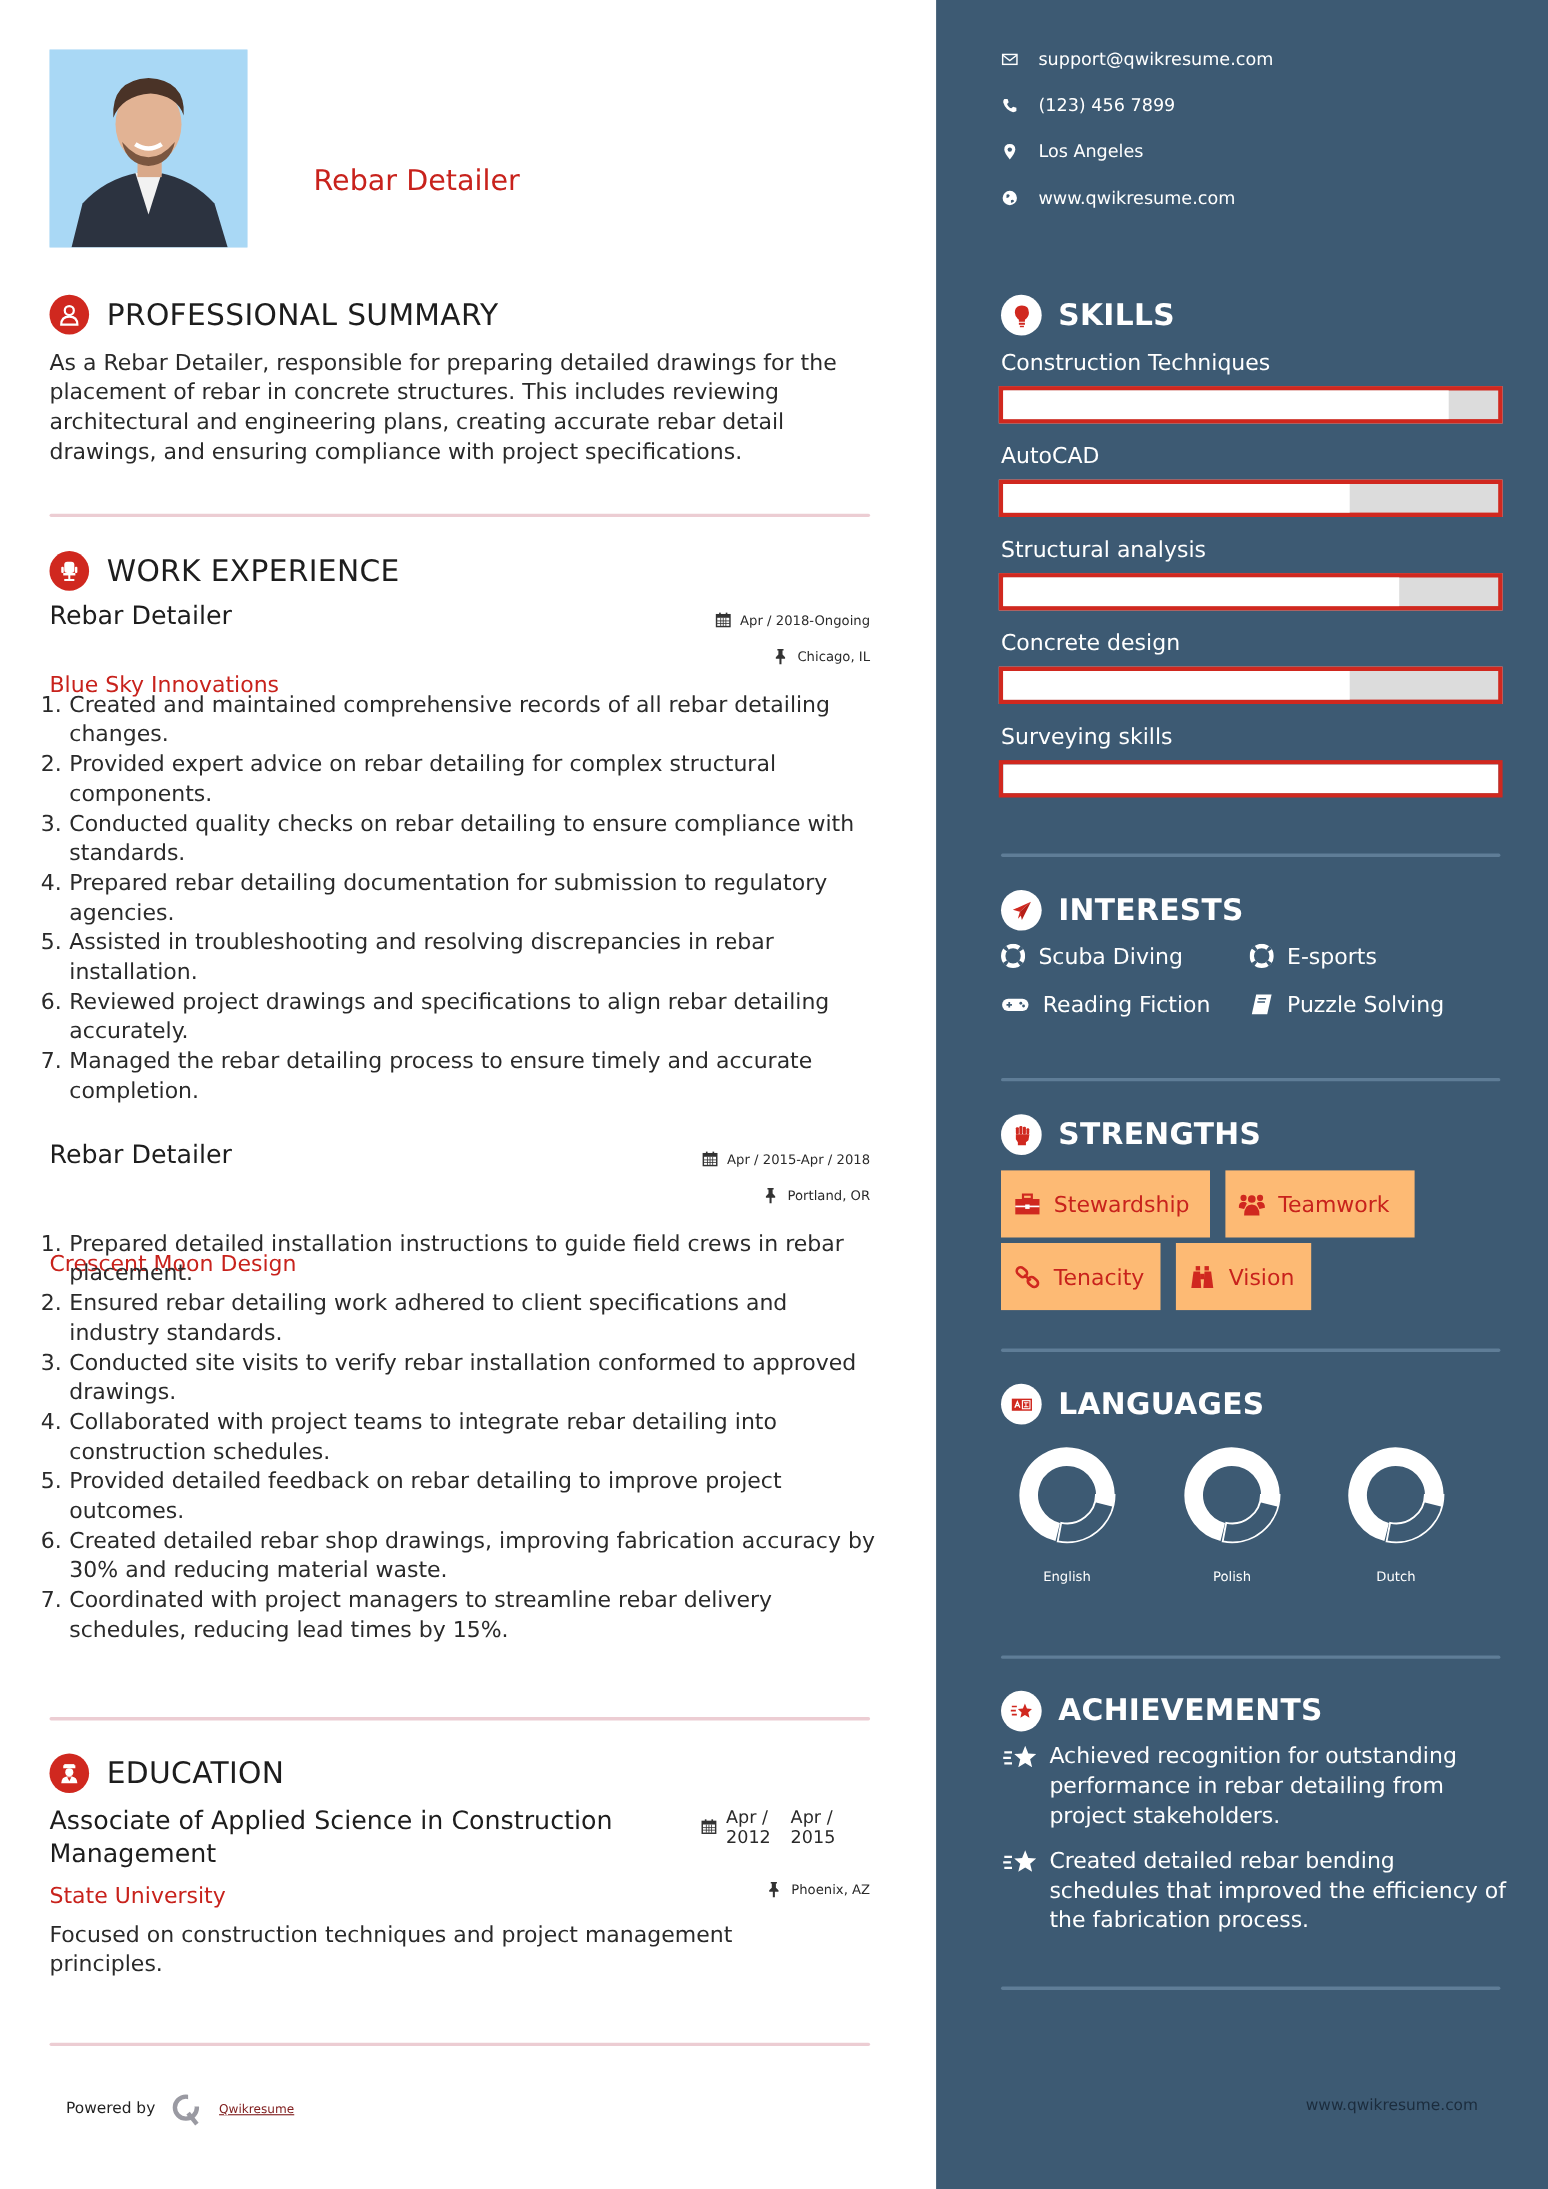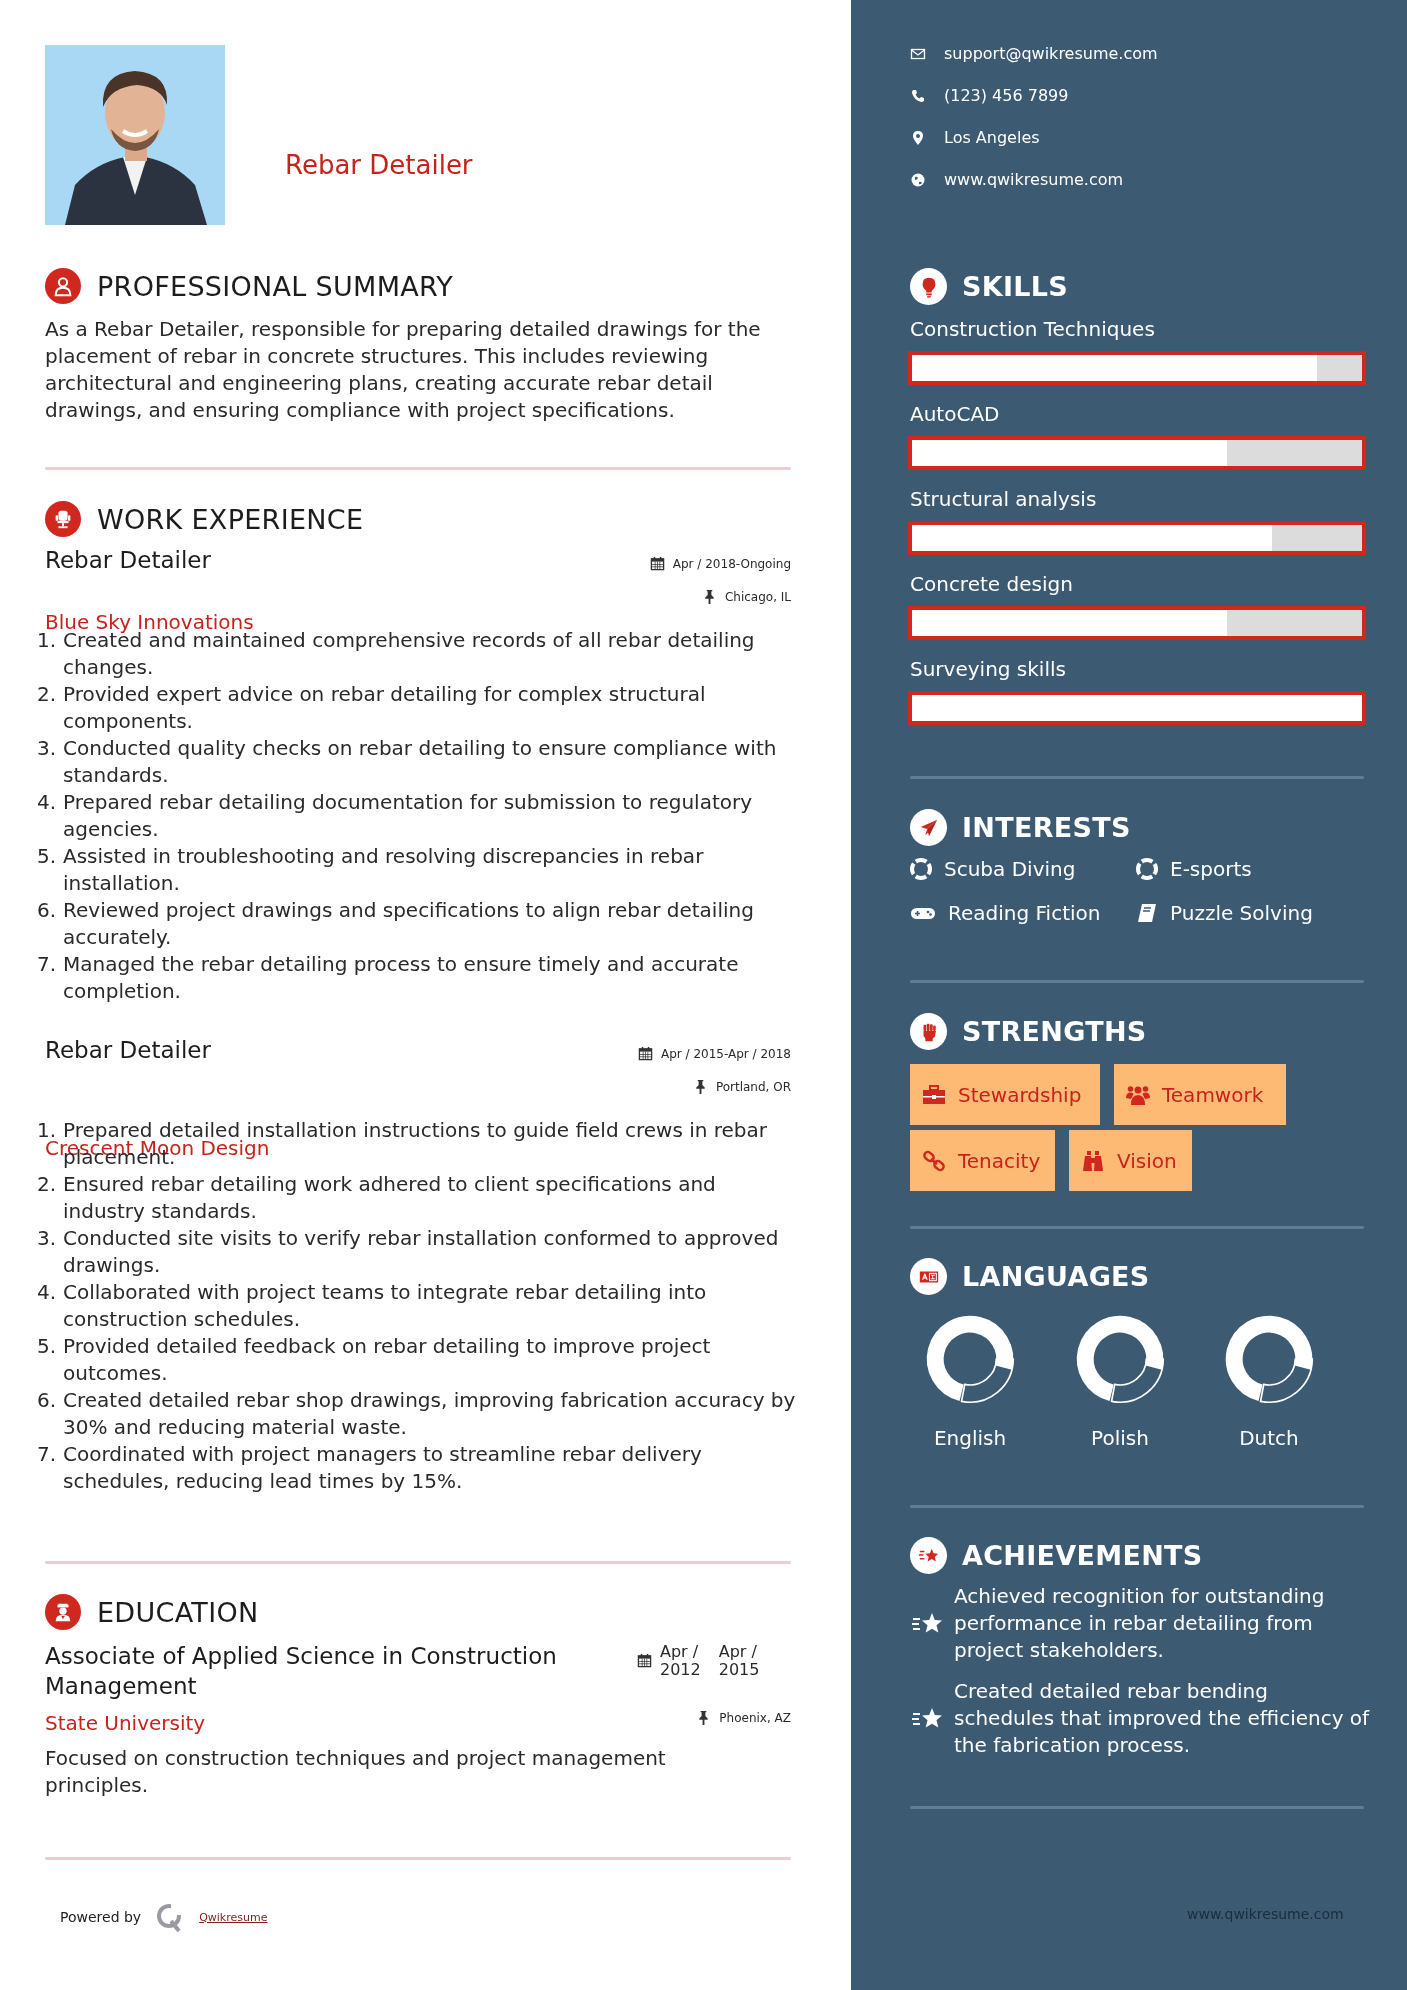--- a/index.html
+++ b/index.html
@@ -51,23 +51,23 @@
   .r-divider { position: absolute; left: 910px; width: 454px; height: 3px; background: #5f7d97; border-radius: 2px; }
 
   .interest { position: absolute; display: flex; align-items: center; font-size: 20px; color: #fff; }
   .interest svg { width: 22px; height: 22px; margin-right: 12px; }
 
   .chip { position: absolute; height: 61px; background: #fdba74; display: flex; align-items: center; padding: 0 12px; font-size: 20px; color: #c8221c; }
   .chip svg { width: 24px; height: 22px; margin-right: 12px; }
 
   .lang { position: absolute; width: 120px; text-align: center; }
   .lang svg { width: 94px; height: 94px; display: block; margin: 0 auto; }
-  .lang-label { font-size: 20px; color: #fff; margin-top: 20px; display: block; }
-
-  .ach { position: absolute; left: 910px; width: 460px; display: flex; align-items: center; }
+  .lang-label { font-size: 12px; color: #fff; margin-top: 20px; display: block; }
+
+  .ach { position: absolute; left: 910px; width: 460px; display: flex; align-items: flex-start; }
   .ach svg { width: 34px; height: 28px; flex: none; margin-right: 10px; margin-top: 1px; }
   .ach-text { font-size: 20px; line-height: 27px; color: #fff; }
 
   .powered { position: absolute; left: 60px; top: 1901px; display: flex; align-items: center; font-size: 14px; color: #222; }
   .powered svg { width: 30px; height: 32px; margin: 0 14px; }
   .powered a { color: #7f1d1d; text-decoration: underline; font-size: 11px; }
   .footer-url { position: absolute; left: 1187px; top: 1906px; font-size: 14px; color: #1b2c3d; }
 </style>
 </head>
 <body>

